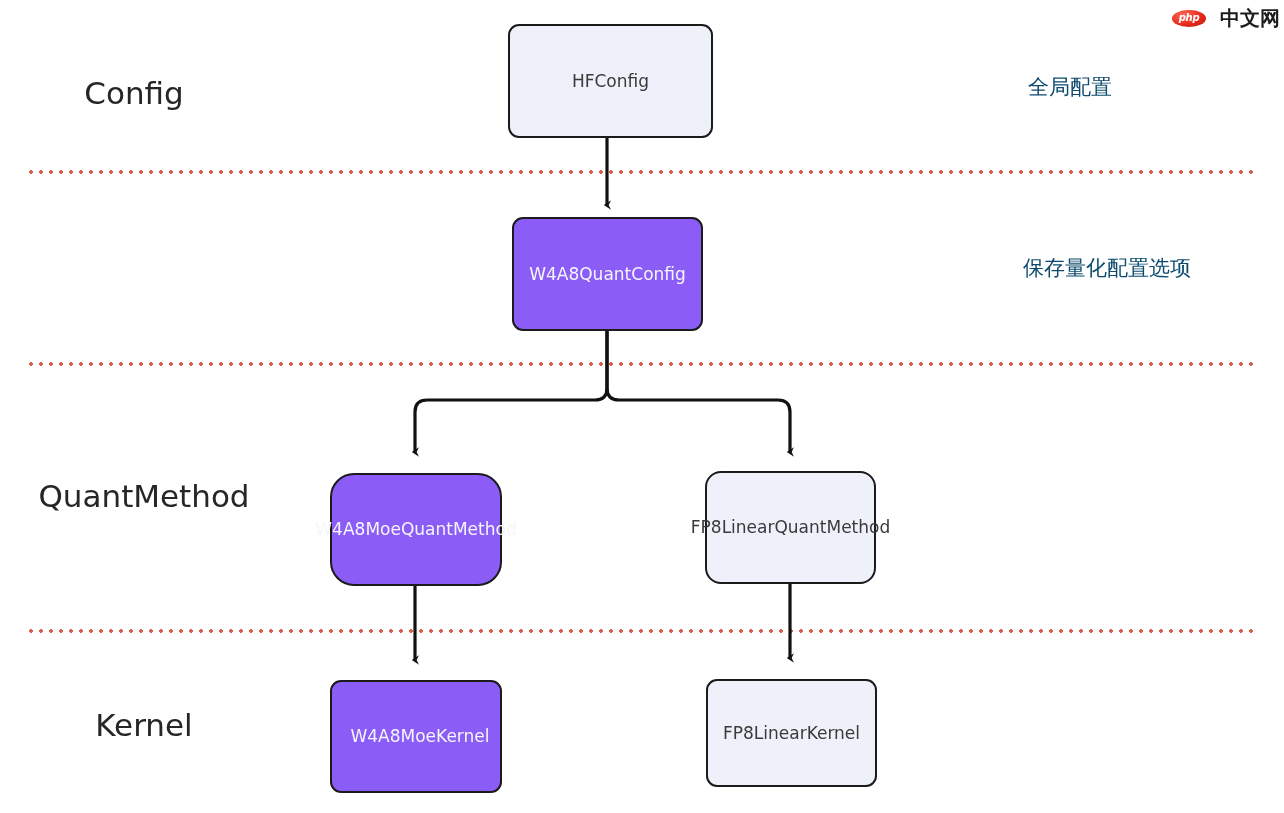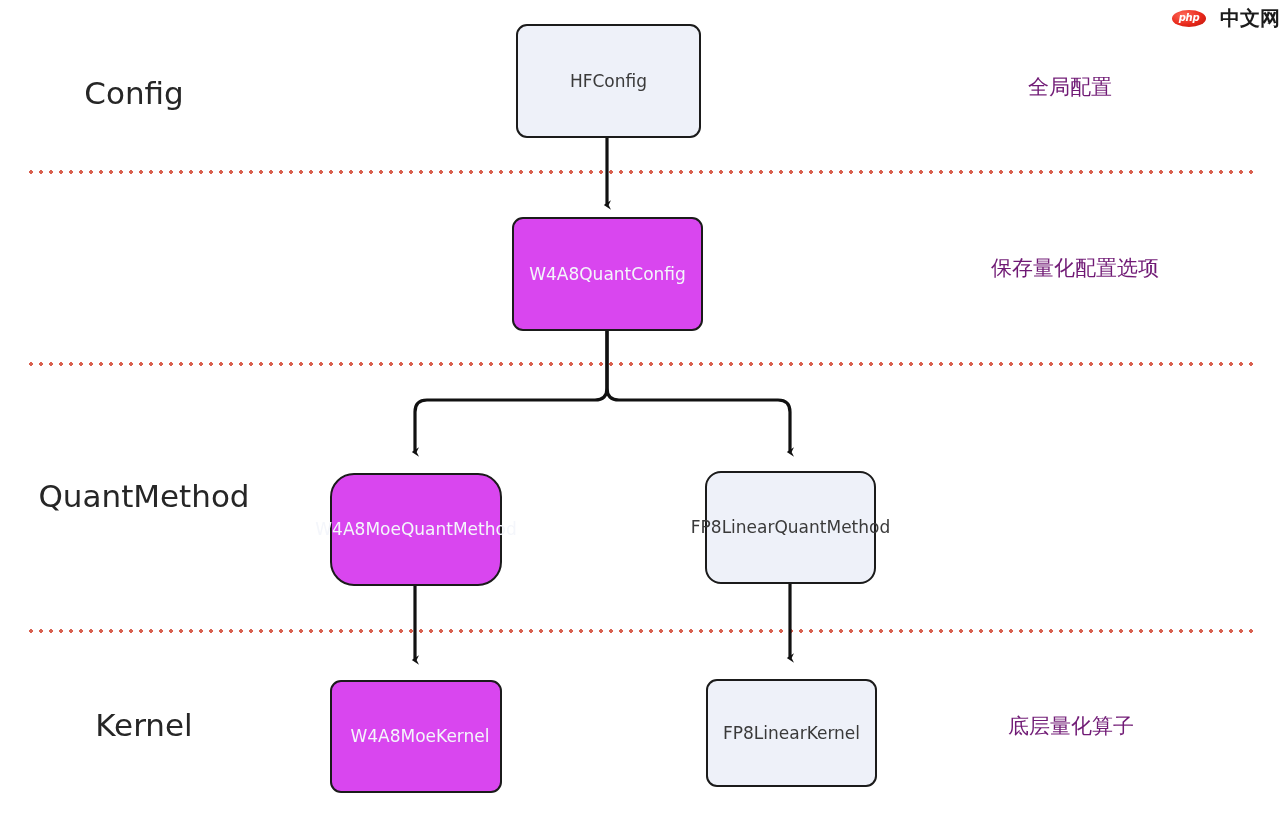--- a/index.html
+++ b/index.html
@@ -70,21 +70,21 @@
     color: #262626;
     font-size: 31px;
     font-weight: 400;
     white-space: nowrap;
     text-align: center;
   }
 
   
   .stage-desc {
     position: absolute;
-    color: #701a75;
+    color: #0c4a6e;
     font-size: 21px;
     font-weight: 500;
     white-space: nowrap;
     text-align: center;
   }
 
   
   .node {
     position: absolute;
     box-sizing: border-box;
@@ -96,21 +96,21 @@
     border-radius: 11px;
     font-size: 17px;
     line-height: 1.32;
     padding: 0 6px;
   }
   .node.light {
     background: #eef1f9;
     color: #3a3a3a;
   }
   .node.filled {
-    background: #d946ef;
+    background: #8b5cf6;
     color: #f4f6fb;
   }
 
   
   #connectors {
     position: absolute;
     left: 0;
     top: 0;
     width: 1284px;
     height: 813px;
@@ -129,40 +129,39 @@
 
   <div class="separator" style="top:170px"></div>
   <div class="separator" style="top:362px"></div>
   <div class="separator" style="top:629px"></div>
 
   <div class="stage-label" style="left:0px; top:75px;  width:268px;">Config</div>
   <div class="stage-label" style="left:0px; top:707px; width:288px;">Kernel</div>
   <div class="stage-label" style="left:0px; top:478px; width:288px;">QuantMethod</div>
 
   <div class="stage-desc" style="left:940px; top:73px;  width:260px;">全局配置</div>
-  <div class="stage-desc" style="left:940px; top:254px; width:270px;">保存量化配置选项</div>
-  <div class="stage-desc" style="left:940px; top:712px; width:262px;">底层量化算子</div>
+  <div class="stage-desc" style="left:972px; top:254px; width:270px;">保存量化配置选项</div>
 
   <svg id="connectors" viewBox="0 0 1284 813" xmlns="http://www.w3.org/2000/svg">
     <defs>
       <marker id="arrow" markerWidth="10" markerHeight="10" refX="5.4" refY="4.2" orient="auto" markerUnits="userSpaceOnUse">
         <path d="M0.6,0.2 L5.4,7.4 L10.2,0.2 L5.4,2.6 Z" fill="#111111"></path>
       </marker>
     </defs>
 
     <path d="M607,138 L607,205" fill="none" stroke="#111111" stroke-width="3.2" marker-end="url(#arrow)"></path>
 
     <path d="M607,331 L607,388 Q607,400 595,400 L427,400 Q415,400 415,412 L415,452" fill="none" stroke="#111111" stroke-width="3.2" marker-end="url(#arrow)"></path>
     <path d="M607,331 L607,388 Q607,400 619,400 L778,400 Q790,400 790,412 L790,452" fill="none" stroke="#111111" stroke-width="3.2" marker-end="url(#arrow)"></path>
 
     <path d="M415,586 L415,660" fill="none" stroke="#111111" stroke-width="3.2" marker-end="url(#arrow)"></path>
     <path d="M790,584 L790,658" fill="none" stroke="#111111" stroke-width="3.2" marker-end="url(#arrow)"></path>
   </svg>
 
-  <div class="node light" style="left:508px; top:24px;  width:185px; height:114px;margin-left:8px;">HFConfig</div>
+  <div class="node light" style="left:508px; top:24px;  width:205px; height:114px;">HFConfig</div>
 
   <div class="node filled" style="left:512px; top:217px; width:191px; height:114px;">W4A8QuantConfig</div>
 
   <div class="node filled" style="left:330px; top:473px; width:172px; height:113px;border-radius:24px;">W4A8MoeQuantMethod</div>
 
   <div class="node light" style="left:705px; top:471px; width:171px; height:113px;border-radius:16px;">FP8LinearQuantMethod</div>
 
   <div class="node filled" style="left:330px; top:680px; width:172px; height:113px;padding-left:14px;">W4A8MoeKernel</div>
 
   <div class="node light" style="left:706px; top:679px; width:171px; height:108px;">FP8LinearKernel</div>

